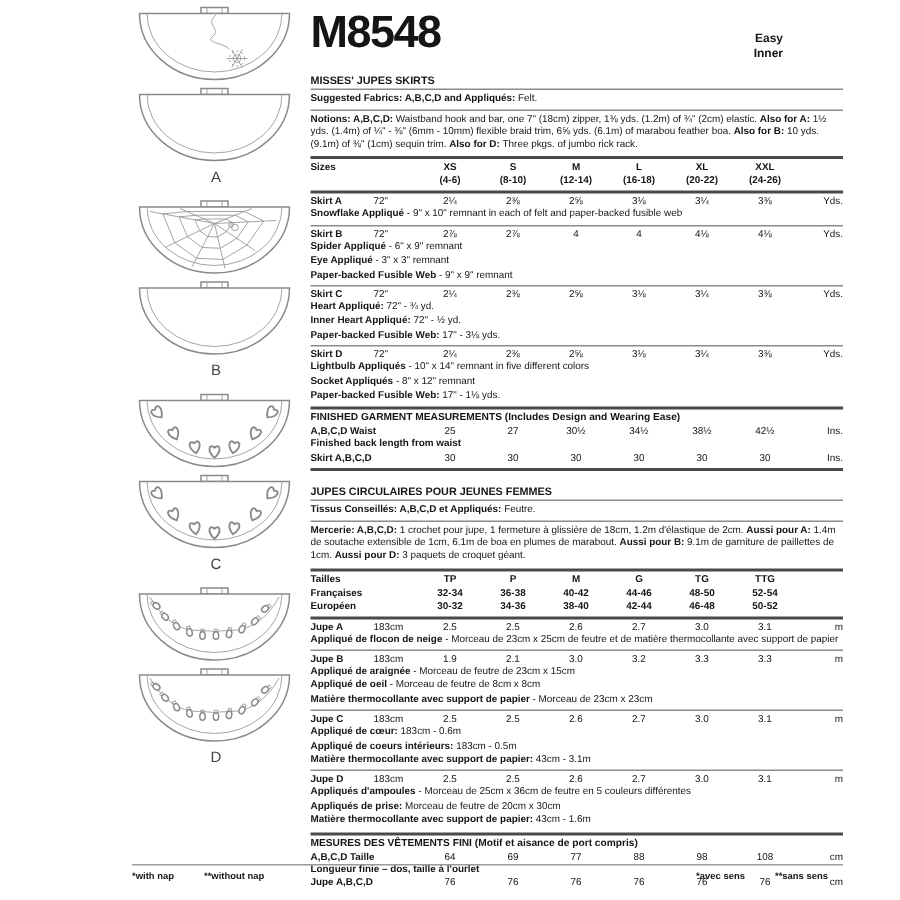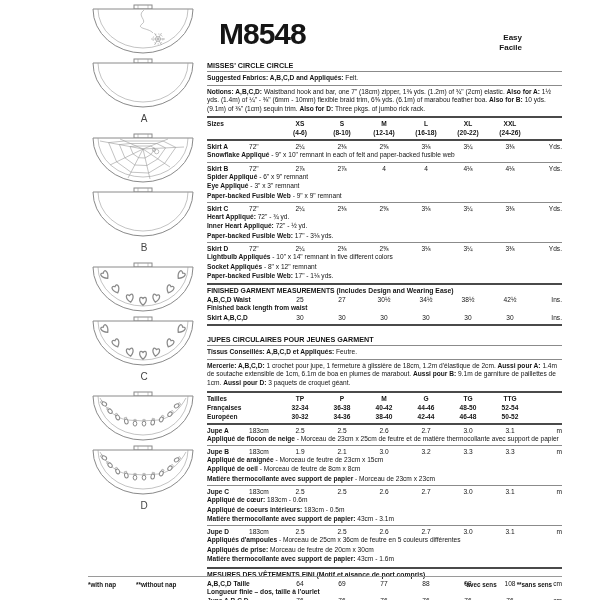--- a/index.html
+++ b/index.html
@@ -14,21 +14,21 @@
   .fig{display:block;margin:0 0 2px 0;}
   .fig svg{display:block;}
   .fig-label{text-align:center;font-size:10px;line-height:13px;color:#444;
     font-family:"Liberation Sans",sans-serif;}
   .lineart{stroke:#8a8a8a;fill:none;stroke-width:1;}
   .lineart-thin{stroke:#9a9a9a;fill:none;stroke-width:.6;}
   .lineart-fill{stroke:#8a8a8a;fill:#ffffff;stroke-width:1;}
   
   .content{position:absolute;left:207px;top:6px;width:355px;}
   .masthead{position:relative;height:40px;}
-  .pattern-no{font-size:30px;font-weight:bold;letter-spacing:-1px;line-height:32px;margin:12px;}
+  .pattern-no{font-size:30px;font-weight:bold;letter-spacing:-1px;line-height:32px;margin:0;}
   .difficulty{position:absolute;top:4px;right:40px;text-align:right;
     font-size:8px;font-weight:bold;line-height:9.5px;margin-top:11px;}
   .sec-title{font-size:7.2px;font-weight:bold;margin:3px 0 0;line-height:9px;}
   p.para{font-size:6.6px;line-height:8.6px;margin:0;padding:1px 0;}
   .hr{border:0;border-top:1px solid #8b8b8b;margin:1px 0;}
   .hr.dk{border-top:2px solid #4a4a4a;margin:2px 0 1px;}
   
   .tr{display:grid;grid-template-columns:42px 30px repeat(6,42px) 1fr;
     font-size:6.6px;line-height:9px;align-items:end;}
   .tr .c{white-space:nowrap;}
@@ -193,26 +193,26 @@
     </span>
     <div class="fig-label">D</div>
   </div>
 </div>
 
 <div class="content">
   <div class="masthead">
     <h1 class="pattern-no">M8548</h1>
     <div class="difficulty">
       <div>Easy</div>
-      <div>Facile</div>
+      <div>Inner</div>
     </div>
   </div>
 
   <section>
-    <h2 class="sec-title">MISSES' CIRCLE CIRCLE</h2>
+    <h2 class="sec-title">MISSES' JUPES SKIRTS</h2>
     <div class="hr"></div>
     <p class="para"><span style="font-weight: bold;">Suggested Fabrics: A,B,C,D and Appliqués: </span><span>Felt.</span></p>
     <div class="hr"></div>
     <p class="para"><span style="font-weight: bold;">Notions: A,B,C,D: </span><span>Waistband hook and bar, one 7" (18cm) zipper, 1⅜ yds. (1.2m) of ¾" (2cm) elastic. </span><span style="font-weight: bold;">Also for A: </span><span>1½ yds. (1.4m) of ¼" - ⅜" (6mm - 10mm) flexible braid trim, 6⅝ yds. (6.1m) of marabou feather boa. </span><span style="font-weight: bold;">Also for B: </span><span>10 yds. (9.1m) of ⅜" (1cm) sequin trim. </span><span style="font-weight: bold;">Also for D: </span><span>Three pkgs. of jumbo rick rack.</span></p>
     <div class="hr dk"></div>
 
     <div class="tbl">
       <div class="tr sizehdr">
         <div class="c lbl">Sizes</div>
         <div class="c"></div>
@@ -321,21 +321,21 @@
         <div class="c n">30</div>
         <div class="c u">Ins.</div>
       </div>
     </div>
     <div class="hr dk"></div>
   </section>
 
   <div class="fr-gap"></div>
 
   <section>
-    <h2 class="sec-title">JUPES CIRCULAIRES POUR JEUNES GARMENT</h2>
+    <h2 class="sec-title">JUPES CIRCULAIRES POUR JEUNES FEMMES</h2>
     <div class="hr"></div>
     <p class="para"><span style="font-weight: bold;">Tissus Conseillés: A,B,C,D et Appliqués: </span><span>Feutre.</span></p>
     <div class="hr"></div>
     <p class="para"><span style="font-weight: bold;">Mercerie: A,B,C,D: </span><span>1 crochet pour jupe, 1 fermeture à glissière de 18cm, 1.2m d'élastique de 2cm. </span><span style="font-weight: bold;">Aussi pour A: </span><span>1.4m de soutache extensible de 1cm, 6.1m de boa en plumes de marabout. </span><span style="font-weight: bold;">Aussi pour B: </span><span>9.1m de garniture de paillettes de 1cm. </span><span style="font-weight: bold;">Aussi pour D: </span><span>3 paquets de croquet géant.</span></p>
     <div class="hr dk"></div>
 
     <div class="tbl">
       <div class="tr sizehdr">
         <div class="c lbl">Tailles</div>
         <div class="c"></div>

